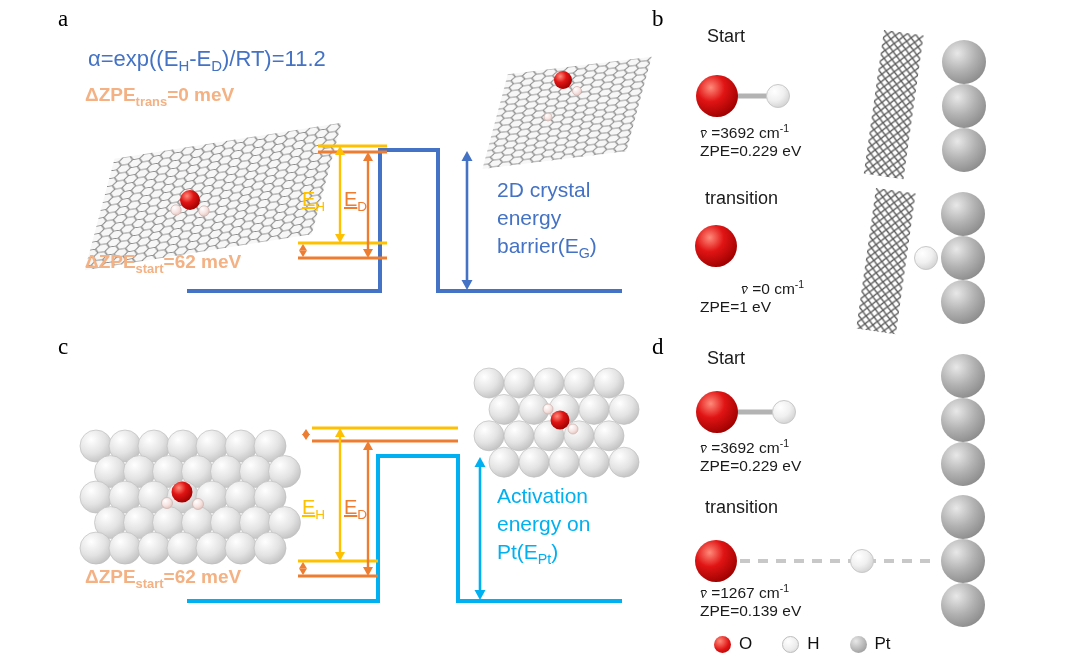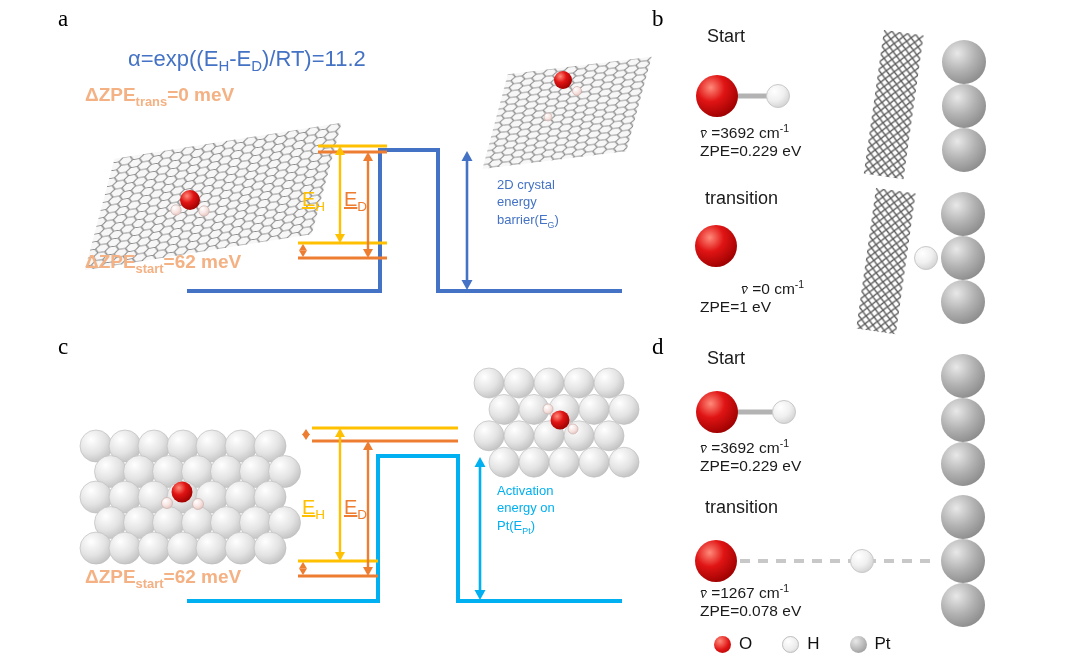--- a/index.html
+++ b/index.html
@@ -9,24 +9,24 @@
     background:#ffffff; font-family:"Liberation Sans", sans-serif; color:#1a1a1a;
   }
   svg.fig { position:absolute; left:0; top:0; width:1080px; height:664px; }
   .txt { position:absolute; white-space:nowrap; }
   .panel-letter { font-family:"Liberation Serif", serif; font-size:23px; color:#000; }
   .c-blue  { color:#4472C4; }
   .c-cyan  { color:#00B0F0; }
   .c-peach { color:#F4B183; }
   .c-yellow{ color:#FFC000; }
   .c-orange{ color:#ED7D31; }
-  .f-alpha { font-size:22px;margin-left:40px; }
+  .f-alpha { font-size:22px; }
   .f-zpe   { font-size:19px;font-weight:bold; }
   .f-elabel{ font-size:20px;text-decoration:underline; }
-  .f-barrier { font-size:13px; line-height:1.33; white-space:normal; width:135px; }
+  .f-barrier { font-size:21px; line-height:1.33; white-space:normal; width:135px; }
   .f-title { font-size:18px; }
   .f-small { font-size:15.5px; }
   .f-small i { font-family:"Liberation Serif", serif; }
   sub, sup { font-size:0.68em; }
   .legend { position:absolute; display:flex; align-items:center; gap:30px; }
   .legend-item { display:flex; align-items:center; gap:8px; font-size:17px; color:#111; }
   .dot { width:17px; height:17px; border-radius:50%; display:inline-block; }
   .dot-o  { background:radial-gradient(circle at 35% 30%, #ff8a7a, #e01414 55%, #9c0000); }
   .dot-h  { background:radial-gradient(circle at 35% 30%, #ffffff, #ececec 60%, #cfcfcf); border:1px solid #bdbdbd; }
   .dot-pt { background:radial-gradient(circle at 35% 30%, #e8e8e8, #b0b0b0 60%, #8c8c8c); }
@@ -287,21 +287,21 @@
   <div class="txt f-elabel c-orange" style="left:344px;top:496px">E<sub>D</sub></div>
   <div class="txt f-zpe c-peach" style="left:85px;top:566px">ΔZPE<sub>start</sub>=62 meV</div>
   <div class="txt f-barrier c-cyan" style="left:497px;top:482px">Activation<br>energy on<br>Pt(E<sub>Pt</sub>)</div>
 
   <div class="txt panel-letter" style="left:652px;top:334px">d</div>
   <div class="txt f-title" style="left:707px;top:348px">Start</div>
   <div class="txt f-small" style="left:700px;top:437px"><i>v̄</i> =3692 cm<sup>-1</sup></div>
   <div class="txt f-small" style="left:700px;top:457px">ZPE=0.229 eV</div>
   <div class="txt f-title" style="left:705px;top:497px">transition</div>
   <div class="txt f-small" style="left:700px;top:582px"><i>v̄</i> =1267 cm<sup>-1</sup></div>
-  <div class="txt f-small" style="left:700px;top:602px">ZPE=0.078 eV</div>
+  <div class="txt f-small" style="left:700px;top:602px">ZPE=0.139 eV</div>
 
   <div class="legend" style="left:714px;top:634px">
     <div class="legend-item">
       <span class="dot dot-o"></span>
       <span>O</span>
     </div>
     <div class="legend-item">
       <span class="dot dot-h"></span>
       <span>H</span>
     </div>

